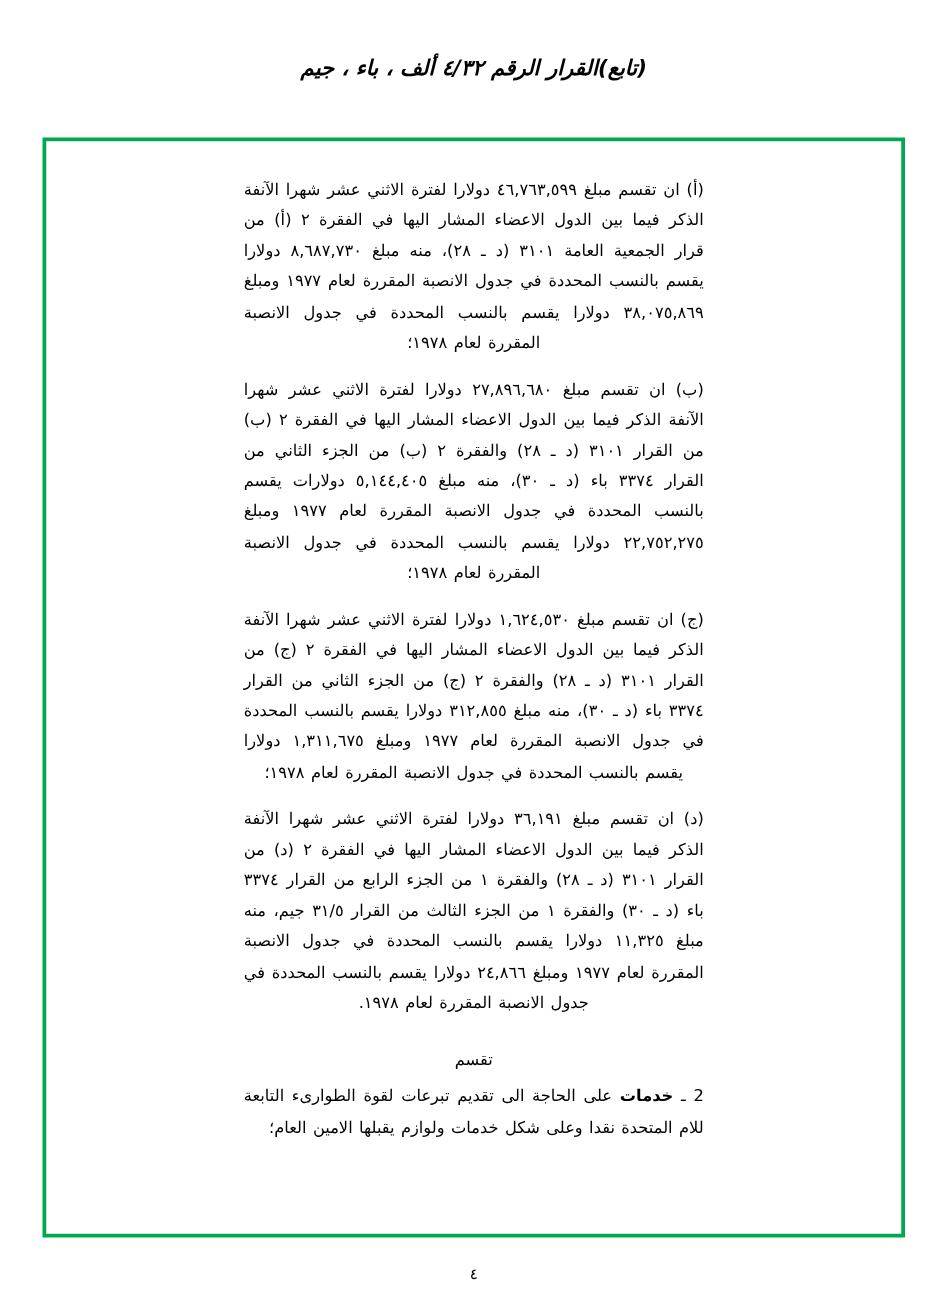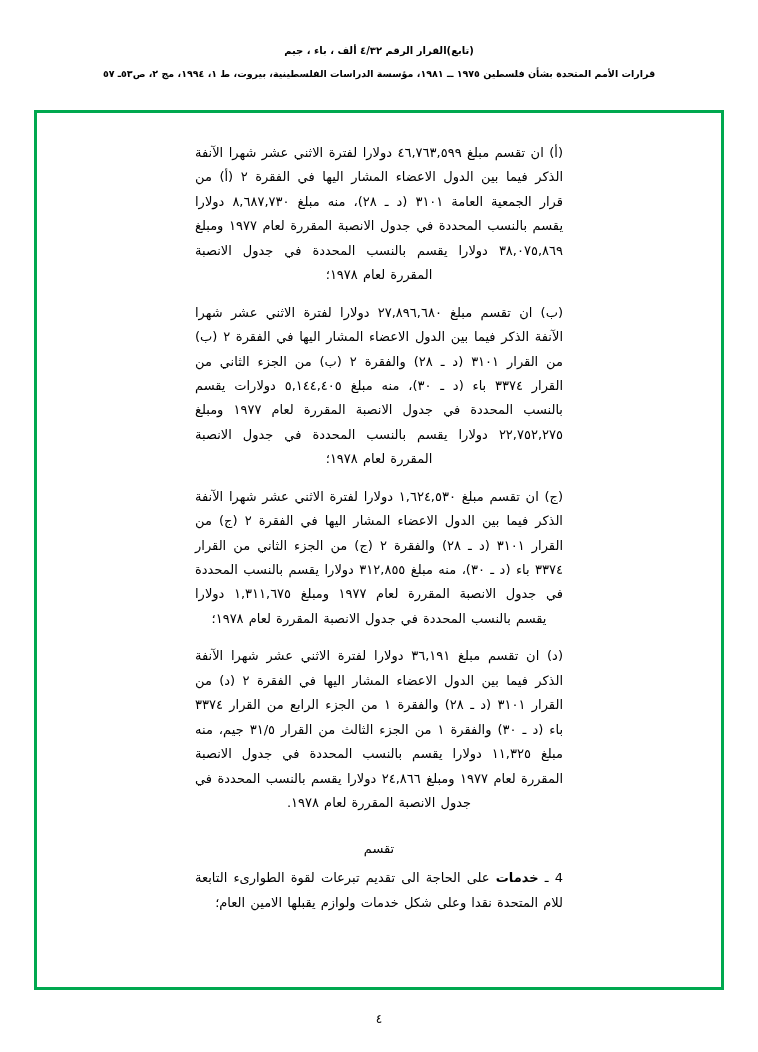--- a/index.html
+++ b/index.html
@@ -19,26 +19,27 @@
     width: 758px;
     height: 1052px;
     box-sizing: border-box;
     position: relative;
   }
   .doc-header {
     text-align: center;
     padding-top: 44px;
   }
   .doc-title {
-    font-size: 10px;
+    font-size: 17px;
     font-weight: bold;
     letter-spacing: 0px;
     direction: rtl;
     margin: 0;
     line-height: 1.4;
+    font-style: italic;
   }
   .doc-subtitle {
     font-size: 9.5px;
     font-weight: bold;
     direction: rtl;
     margin: 9px 0 0 0;
     line-height: 1.4;
   }
   .frame {
     position: absolute;
@@ -102,35 +103,34 @@
     direction: rtl;
   }
 </style>
 </head>
 <body>
 
 <div class="page">
 
   <div class="doc-header">
     <div class="doc-title">(تابع)القرار الرقم ٤/٣٢ ألف ، باء ، جيم</div>
-    <div class="doc-subtitle">قرارات الأمم المتحدة بشأن فلسطين ١٩٧٥ ــ ١٩٨١، مؤسسة الدراسات الفلسطينية، بيروت، ط ١، ١٩٩٤، مج ٢، ص٥٣ـ ٥٧</div>
   </div>
 
   <div class="frame">
     <div class="frame-inner">
       <div class="body-col">
 
         <p class="para">(أ) ان تقسم مبلغ ٤٦,٧٦٣,٥٩٩ دولارا لفترة الاثني عشر شهرا الآنفة الذكر فيما بين الدول الاعضاء المشار اليها في الفقرة ٢ (أ) من قرار الجمعية العامة ٣١٠١ (د ـ ٢٨)، منه مبلغ ٨,٦٨٧,٧٣٠ دولارا يقسم بالنسب المحددة في جدول الانصبة المقررة لعام ١٩٧٧ ومبلغ ٣٨,٠٧٥,٨٦٩ دولارا يقسم بالنسب المحددة في جدول الانصبة المقررة لعام ١٩٧٨؛</p>
         <p class="para">(ب) ان تقسم مبلغ ٢٧,٨٩٦,٦٨٠ دولارا لفترة الاثني عشر شهرا الآنفة الذكر فيما بين الدول الاعضاء المشار اليها في الفقرة ٢ (ب) من القرار ٣١٠١ (د ـ ٢٨) والفقرة ٢ (ب) من الجزء الثاني من القرار ٣٣٧٤ باء (د ـ ٣٠)، منه مبلغ ٥,١٤٤,٤٠٥ دولارات يقسم بالنسب المحددة في جدول الانصبة المقررة لعام ١٩٧٧ ومبلغ ٢٢,٧٥٢,٢٧٥ دولارا يقسم بالنسب المحددة في جدول الانصبة المقررة لعام ١٩٧٨؛</p>
         <p class="para">(ج) ان تقسم مبلغ ١,٦٢٤,٥٣٠ دولارا لفترة الاثني عشر شهرا الآنفة الذكر فيما بين الدول الاعضاء المشار اليها في الفقرة ٢ (ج) من القرار ٣١٠١ (د ـ ٢٨) والفقرة ٢ (ج) من الجزء الثاني من القرار ٣٣٧٤ باء (د ـ ٣٠)، منه مبلغ ٣١٢,٨٥٥ دولارا يقسم بالنسب المحددة في جدول الانصبة المقررة لعام ١٩٧٧ ومبلغ ١,٣١١,٦٧٥ دولارا يقسم بالنسب المحددة في جدول الانصبة المقررة لعام ١٩٧٨؛</p>
         <p class="para">(د) ان تقسم مبلغ ٣٦,١٩١ دولارا لفترة الاثني عشر شهرا الآنفة الذكر فيما بين الدول الاعضاء المشار اليها في الفقرة ٢ (د) من القرار ٣١٠١ (د ـ ٢٨) والفقرة ١ من الجزء الرابع من القرار ٣٣٧٤ باء (د ـ ٣٠) والفقرة ١ من الجزء الثالث من القرار ٣١/٥ جيم، منه مبلغ ١١,٣٢٥ دولارا يقسم بالنسب المحددة في جدول الانصبة المقررة لعام ١٩٧٧ ومبلغ ٢٤,٨٦٦ دولارا يقسم بالنسب المحددة في جدول الانصبة المقررة لعام ١٩٧٨.</p>
 
         <div class="section-head">تقسم</div>
 
-        <p class="para para-start"><span>4 ـ </span><span class="bold">خدمات</span><span> على الحاجة الى تقديم تبرعات لقوة الطوارىء التابعة للام المتحدة نقدا وعلى شكل خدمات ولوازم يقبلها الامين العام؛</span></p>
+        <p class="para para-start"><span>2 ـ </span><span class="bold">خدمات</span><span> على الحاجة الى تقديم تبرعات لقوة الطوارىء التابعة للام المتحدة نقدا وعلى شكل خدمات ولوازم يقبلها الامين العام؛</span></p>
 
       </div>
     </div>
   </div>
 
   <div class="page-number">٤</div>
 
 </div>
 
 </body></html>

